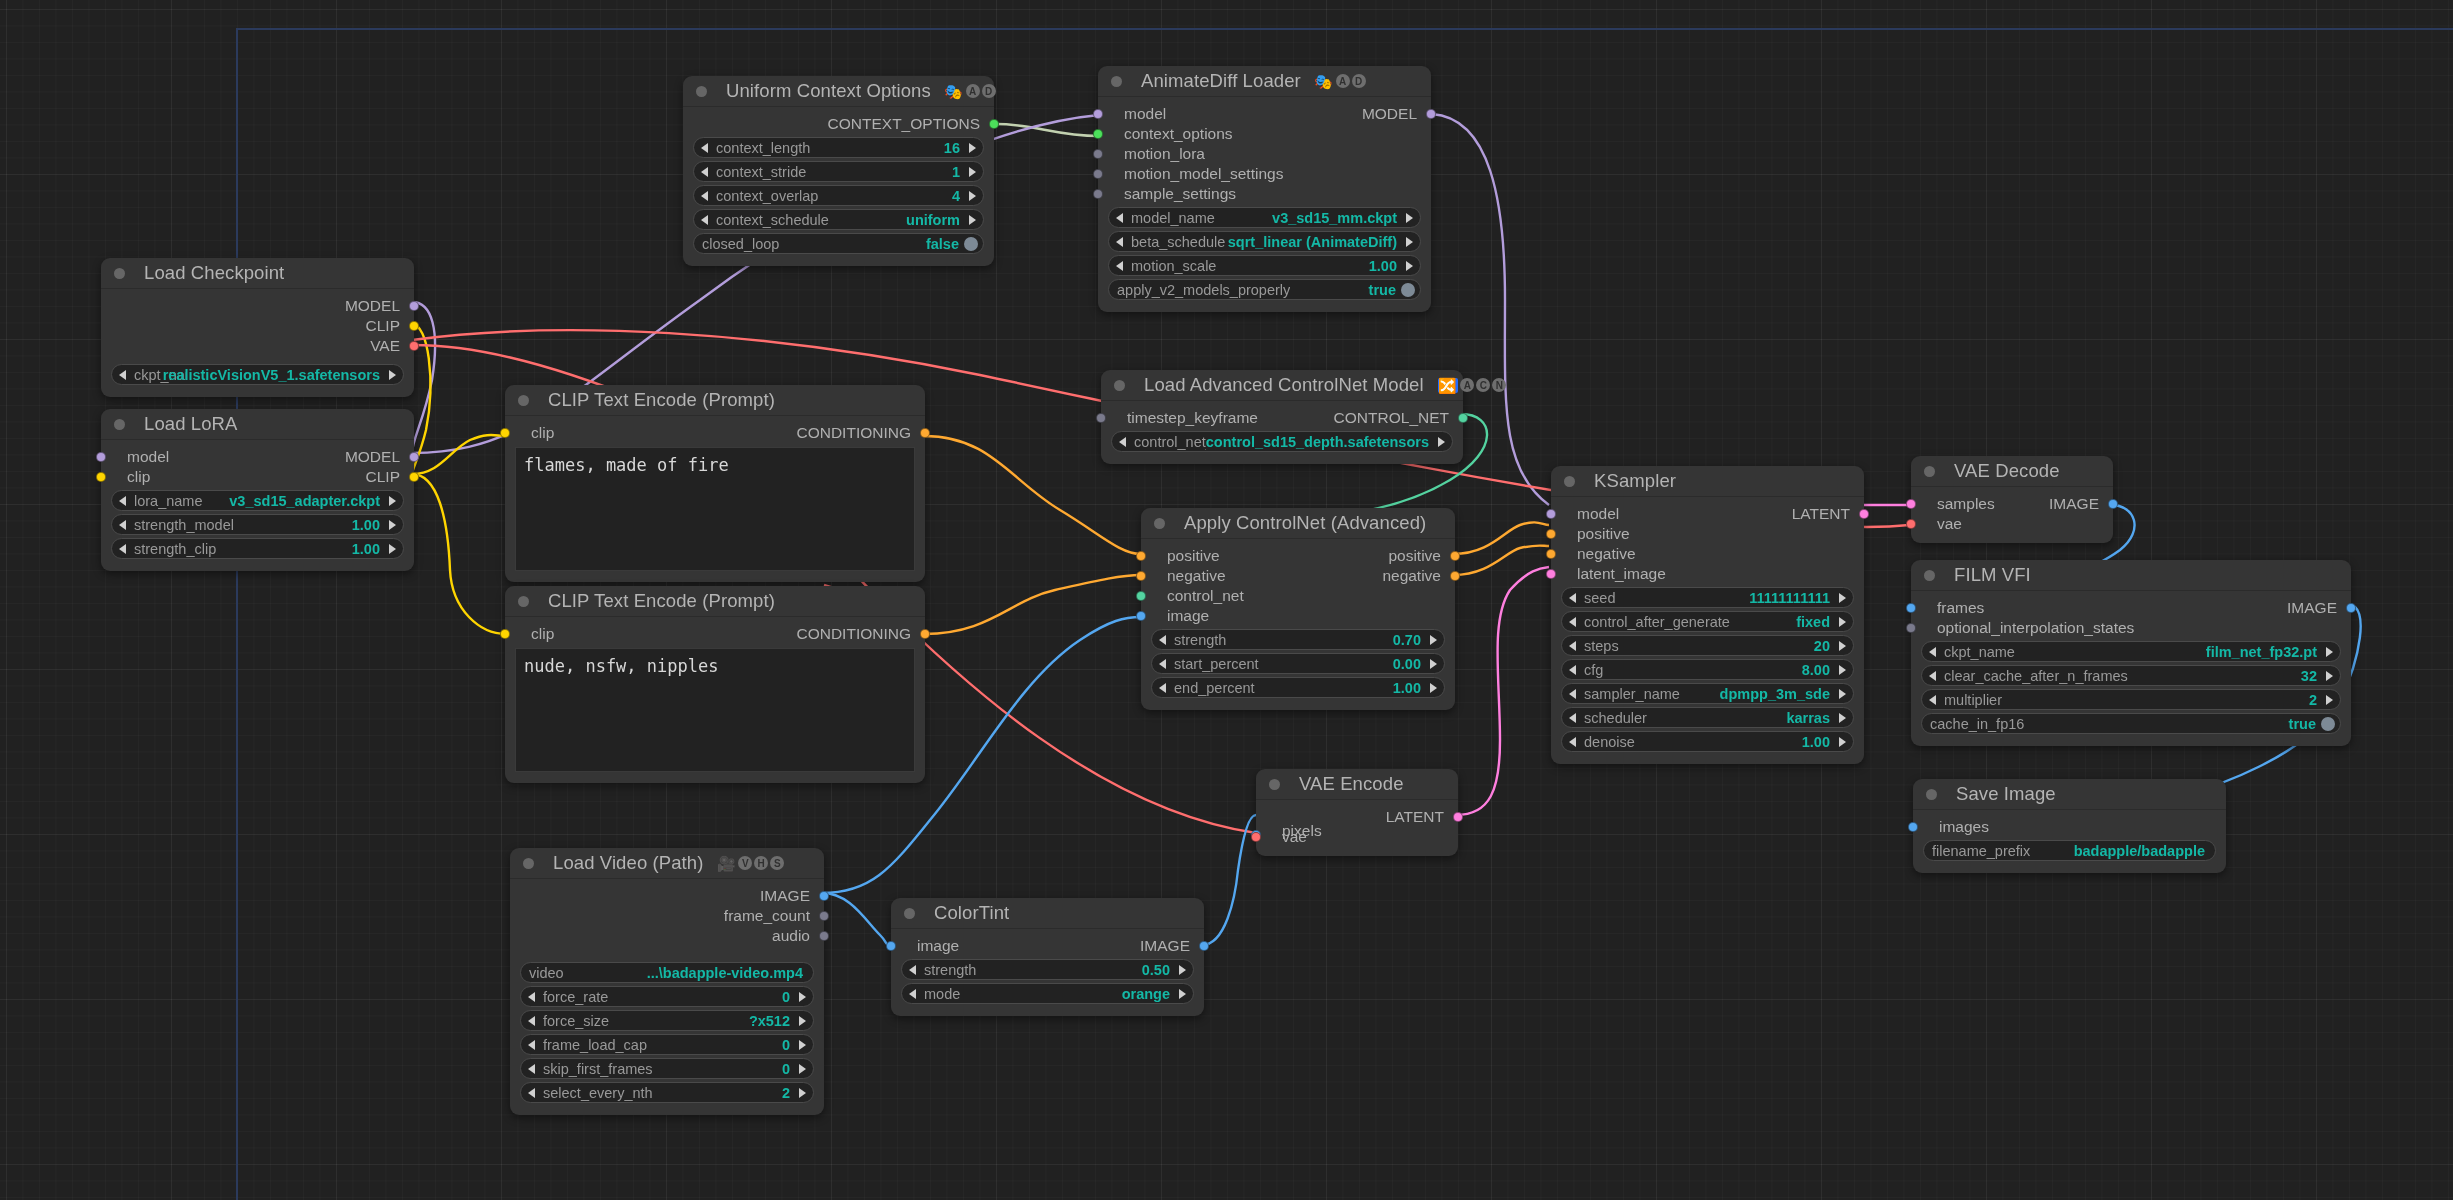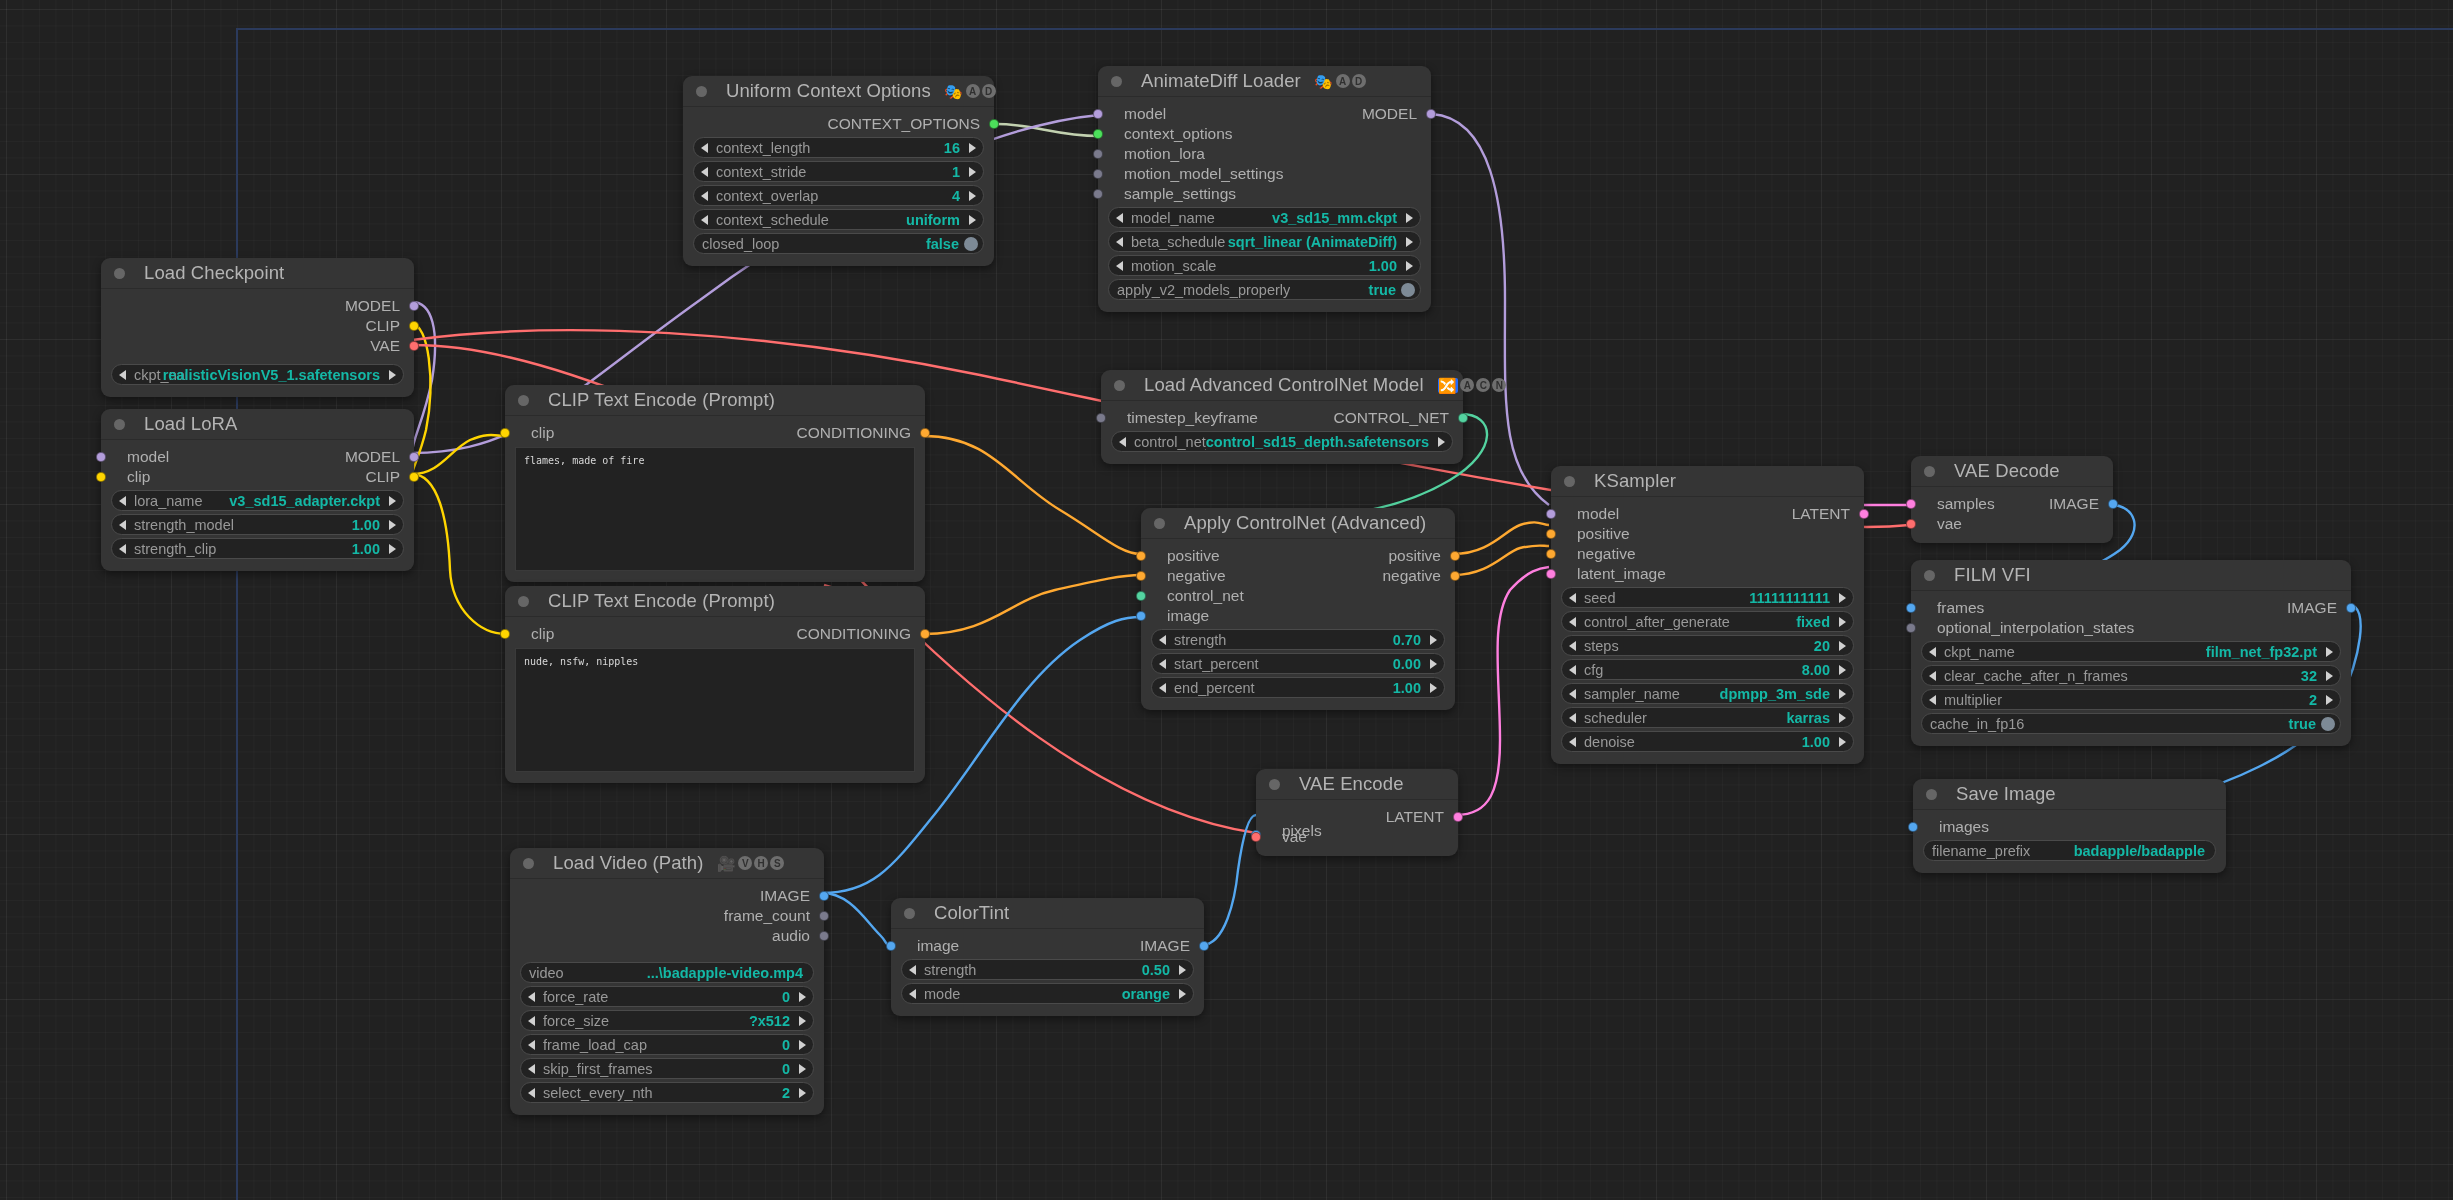--- a/index.html
+++ b/index.html
@@ -140,21 +140,21 @@
   .widget.bool .w-val { padding-right: 24px; }
 
   
   .textarea {
     margin: 4px 10px 2px 10px;
     background: #222222;
     border: 1px solid #3a3a3a;
     height: 124px;
     padding: 6px 8px;
     font-family: "DejaVu Sans Mono", monospace;
-    font-size: 10px;
+    font-size: 17px;
     color: #d8d8d8;
     white-space: pre-wrap;
     line-height: 1.35;
   }
 
   
   #node-uniform-context   { left: 683px;  top: 76px;  width: 311px; }
   #node-animatediff       { left: 1098px; top: 66px;  width: 333px; }
   #node-load-checkpoint   { left: 101px;  top: 258px; width: 313px; }
   #node-load-lora         { left: 101px;  top: 409px; width: 313px; }

